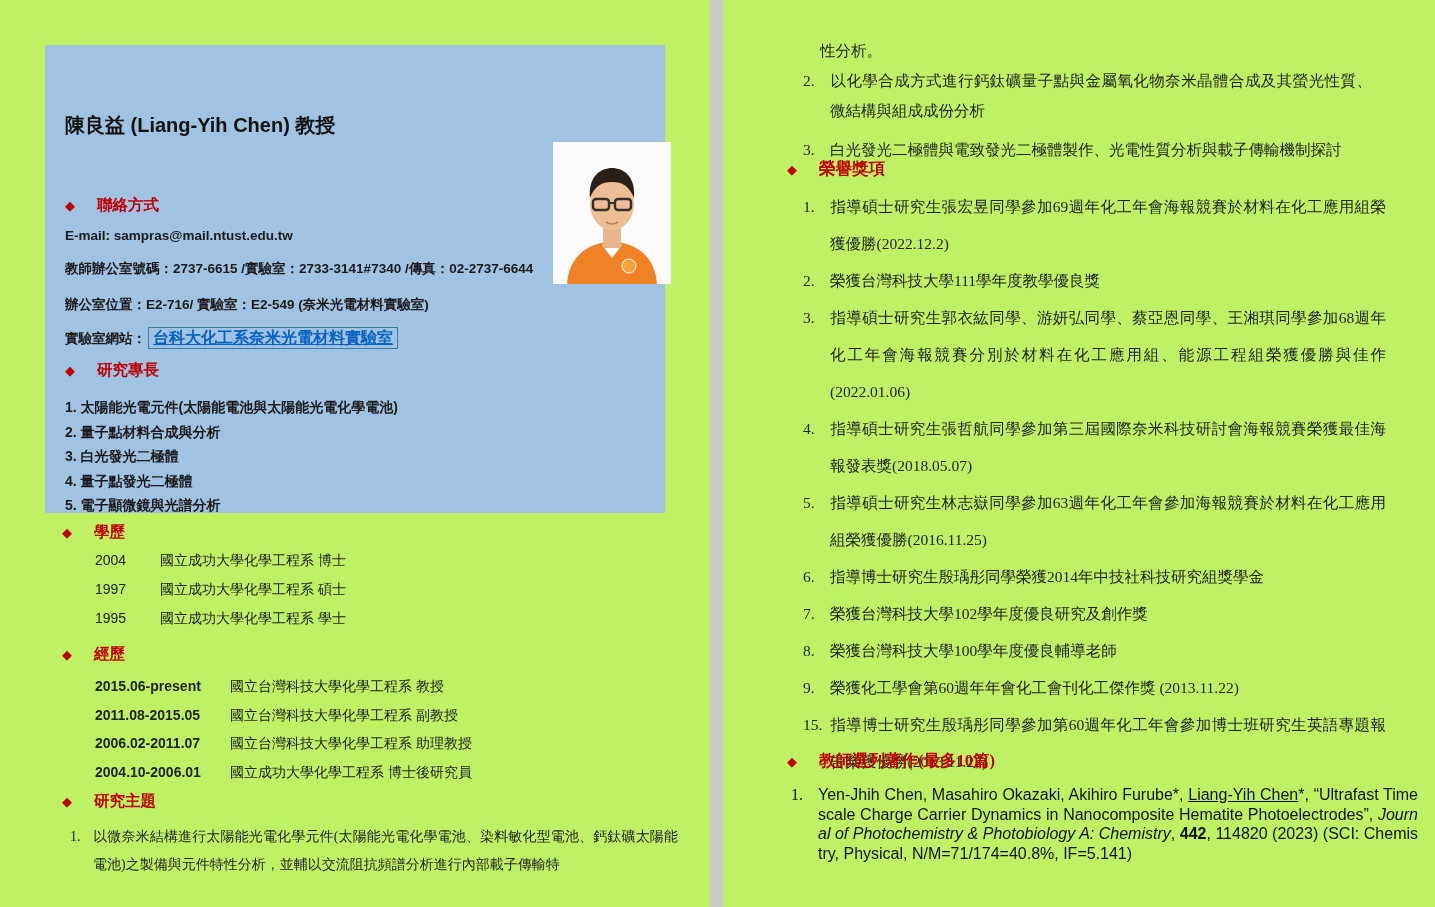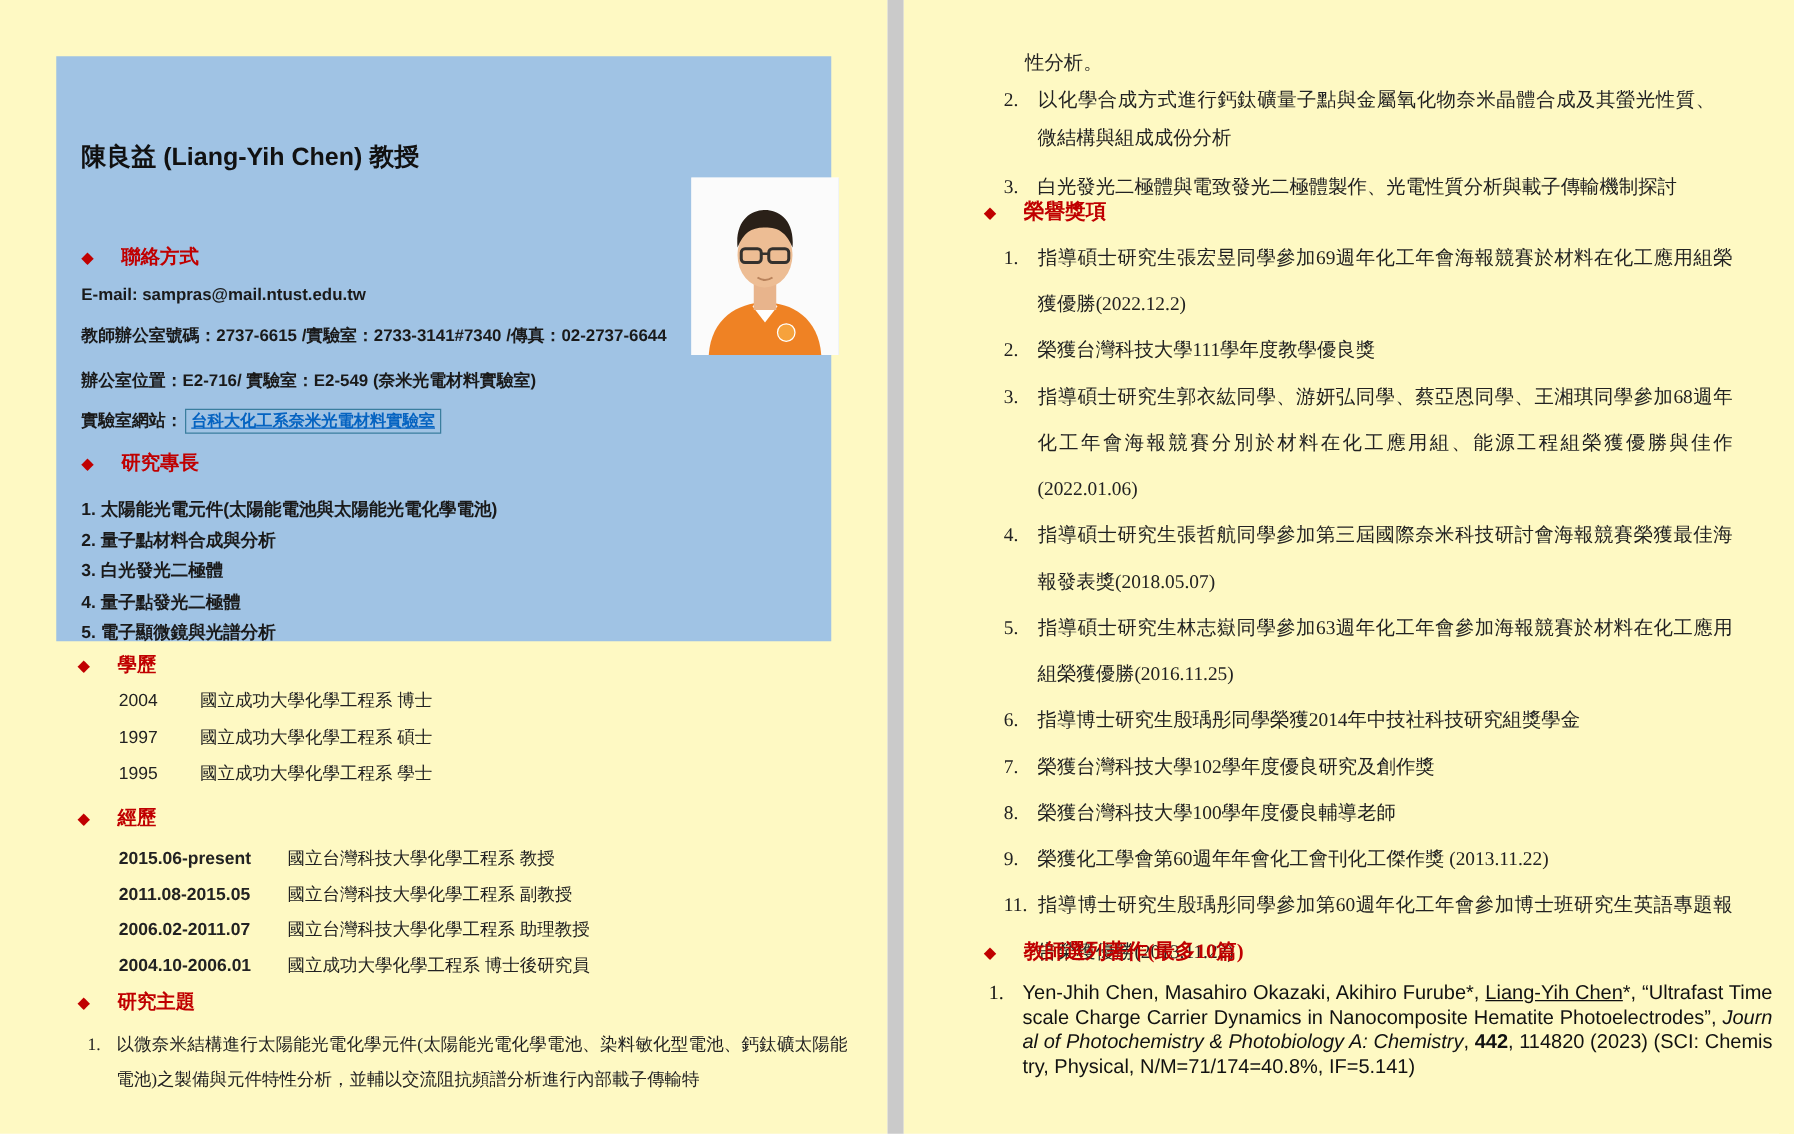--- a/index.html
+++ b/index.html
@@ -3,37 +3,37 @@
 <meta charset="utf-8">
 <style>
   html,body{margin:0;padding:0;}
   body{
     width:1435px;height:907px;position:relative;overflow:hidden;
     background:#ffffff;
     font-family:"Liberation Sans","DejaVu Sans",sans-serif;
     color:#1a1a1a;
     -webkit-font-smoothing:antialiased;
   }
-  .page{position:absolute;top:0;height:907px;background:#fef9c3;}
+  .page{position:absolute;top:0;height:907px;background:#bef264;}
   #page-left{left:0;width:710px;}
   #page-right{left:723px;width:712px;}
   #divider{position:absolute;left:710px;top:0;width:13px;height:907px;background:#cacaca;}
 
   
   .blue-panel{position:absolute;left:45px;top:45px;width:620px;height:468px;background:#a0c3e4;}
   .photo{position:absolute;left:508px;top:97px;width:118px;height:142px;background:#fdfdfd;box-shadow:0 0 0 1px #d8e2ee inset;}
   .prof-title{position:absolute;left:65px;top:112px;font-size:20px;font-weight:bold;color:#111;}
   .sec-head{position:absolute;display:flex;align-items:center;gap:22px;font-weight:bold;color:#c00000;}
   .sec-head .dia{font-size:13px;line-height:1;}
   .sec-head.left-h{font-size:15.5px;}
   .sec-head.right-h{font-size:16.5px;font-family:"Liberation Serif","DejaVu Serif",serif;}
   .c-line{position:absolute;left:65px;font-size:13.5px;font-weight:bold;color:#1a1a1a;white-space:nowrap;}
   .lab-link{
     color:#0563c1;text-decoration:underline;border:1px solid #3a7e9e;
-    padding:1px 4px 2px 4px;margin-left:2px;font-weight:bold;font-size:13px;cursor:pointer;
+    padding:1px 4px 2px 4px;margin-left:2px;font-weight:bold;font-size:16px;cursor:pointer;
   }
   .expertise{position:absolute;left:65px;top:395px;width:590px;}
   .expertise p{margin:0;font-size:14px;font-weight:bold;line-height:24.6px;white-space:nowrap;}
   .edu-rows{position:absolute;left:95px;top:550px;}
   .edu-rows .row{display:flex;margin-bottom:9px;font-size:14px;line-height:20px;color:#222;}
   .edu-rows .y{width:65px;}
   .exp-rows{position:absolute;left:95px;top:676px;}
   .exp-rows .row{display:flex;margin-bottom:8.6px;font-size:14px;line-height:20px;color:#222;}
   .exp-rows .y{width:135px;font-weight:bold;font-family:"Liberation Sans","DejaVu Sans",sans-serif;}
   .exp-rows .v, .edu-rows .v{flex:1;}
@@ -191,21 +191,21 @@
   <div class="honors-list r-serif">
     <p><span class="num">1.</span><span>指導碩士研究生張宏昱同學參加69週年化工年會海報競賽於材料在化工應用組榮獲優勝(2022.12.2)</span></p>
     <p><span class="num">2.</span><span>榮獲台灣科技大學111學年度教學優良獎</span></p>
     <p><span class="num">3.</span><span>指導碩士研究生郭衣紘同學、游妍弘同學、蔡亞恩同學、王湘琪同學參加68週年化工年會海報競賽分別於材料在化工應用組、能源工程組榮獲優勝與佳作(2022.01.06)</span></p>
     <p><span class="num">4.</span><span>指導碩士研究生張哲航同學參加第三屆國際奈米科技研討會海報競賽榮獲最佳海報發表獎(2018.05.07)</span></p>
     <p><span class="num">5.</span><span>指導碩士研究生林志嶽同學參加63週年化工年會參加海報競賽於材料在化工應用組榮獲優勝(2016.11.25)</span></p>
     <p><span class="num">6.</span><span>指導博士研究生殷瑀彤同學榮獲2014年中技社科技研究組獎學金</span></p>
     <p><span class="num">7.</span><span>榮獲台灣科技大學102學年度優良研究及創作獎</span></p>
     <p><span class="num">8.</span><span>榮獲台灣科技大學100學年度優良輔導老師</span></p>
     <p><span class="num">9.</span><span>榮獲化工學會第60週年年會化工會刊化工傑作獎 (2013.11.22)</span></p>
-    <p><span class="num">11.</span><span>指導博士研究生殷瑀彤同學參加第60週年化工年會參加博士班研究生英語專題報告榮獲優勝(2013.11.22)</span></p>
+    <p><span class="num">15.</span><span>指導博士研究生殷瑀彤同學參加第60週年化工年會參加博士班研究生英語專題報告榮獲優勝(2013.11.22)</span></p>
   </div>
 
   <div class="sec-head right-h rh2">
     <span class="dia">◆</span>
     <span>教師選列著作(最多10篇)</span>
   </div>
 
   <p class="pub-item">
     <span class="num">1.</span><span>Yen-Jhih Chen, Masahiro Okazaki, Akihiro Furube*, </span><span class="u">Liang-Yih Chen</span><span>*, “Ultrafast Timescale Charge Carrier Dynamics in Nanocomposite Hematite Photoelectrodes”, </span><span class="it">Journal of Photochemistry &amp; Photobiology A: Chemistry</span><span>, </span><span class="b">442</span><span>, 114820 (2023) (SCI: Chemistry, Physical, N/M=71/174=40.8%, IF=5.141)</span>
   </p>

